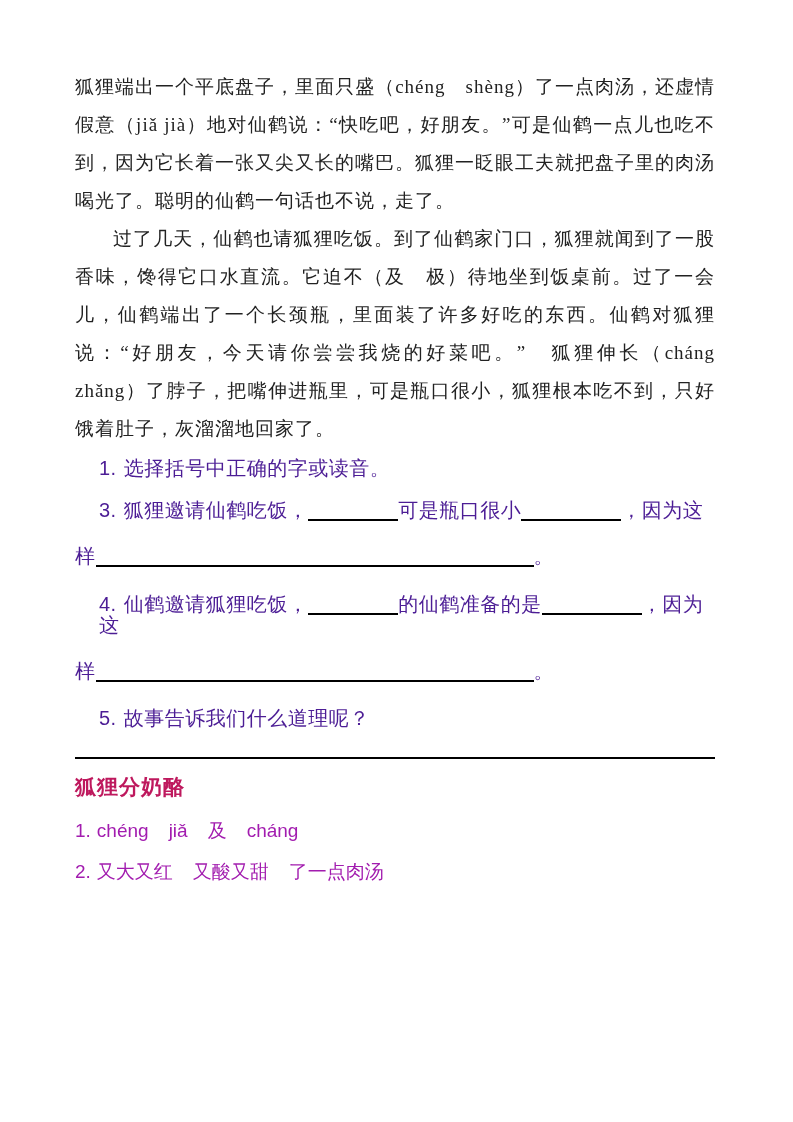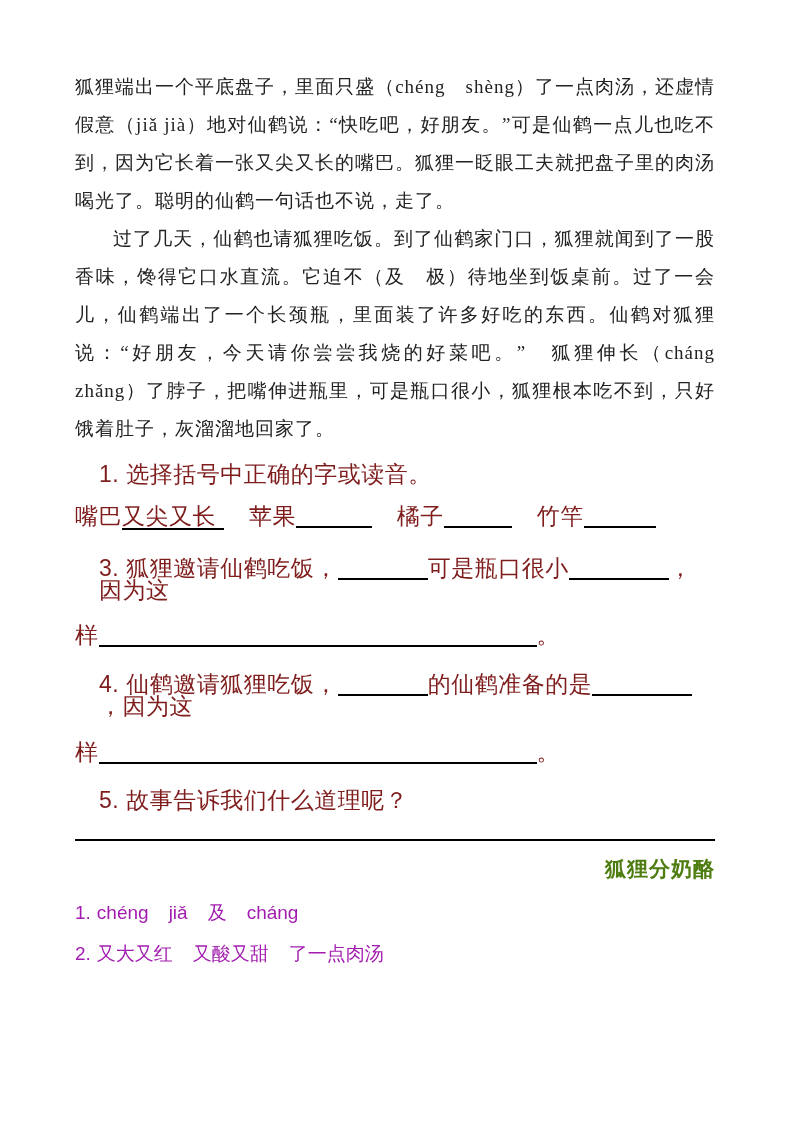--- a/index.html
+++ b/index.html
@@ -23,24 +23,24 @@
     line-height: 38px;
     letter-spacing: 1px;
     text-align: justify;
     color: #222222;
   }
   .story p { margin: 0; }
   .story p.indent { text-indent: 2em; font-family: Liberation Serif, serif; }
 
   
   .questions {
-    margin-top: 16px;
-    font-size: 23px;
+    margin-top: 10px;
+    font-size: 20px;
     letter-spacing: 0.5px;
-    color: #7f1d1d;
+    color: #4c1d95;
   }
   .qline { line-height: 20px; margin-bottom: 22px; }
   .qline.indent-q { padding-left: 24px; }
   .qline.mb28 { margin-bottom: 28px; }
   .qline.mb25 { margin-bottom: 25px; }
   .qline.mb27 { margin-bottom: 27px; }
   .qline.mb26 { margin-bottom: 26px; }
   .num { margin-right: 7px; }
 
   
@@ -65,25 +65,25 @@
   .wgroup { margin-right: 18px; white-space: nowrap; }
 
   
   .divider {
     margin-top: 29px;
     width: 100%;
     border-top: 2px solid #000000;
   }
   .akey-title {
     margin: 16px 0 0 0;
-    text-align: right;
+    text-align: left;
     font-size: 21px;
     line-height: 24px;
     font-weight: bold;
-    color: #4d7c0f;
+    color: #be185d;
     letter-spacing: 1px;
   }
   .answers { margin-top: 22px; font-size: 19px; color: #a21caf; }
   .aline { line-height: 20px; margin-bottom: 21px; white-space: nowrap; }
   .aline .num { margin-right: 6px; }
   .apart { margin-right: 20px; }
   .apart:last-child { margin-right: 0; }
 </style>
 </head>
 <body>
@@ -95,26 +95,20 @@
     <p class="indent">过了几天，仙鹤也请狐狸吃饭。到了仙鹤家门口，狐狸就闻到了一股香味，馋得它口水直流。它迫不（及　极）待地坐到饭桌前。过了一会儿，仙鹤端出了一个长颈瓶，里面装了许多好吃的东西。仙鹤对狐狸说：“好朋友，今天请你尝尝我烧的好菜吧。”　狐狸伸长（cháng　zhǎng）了脖子，把嘴伸进瓶里，可是瓶口很小，狐狸根本吃不到，只好饿着肚子，灰溜溜地回家了。</p>
   </section>
 
   <section class="questions">
 
     <div class="qline indent-q">
       <span class="num">1.</span><span>选择括号中正确的字或读音。</span>
     </div>
 
 
-    <div class="qline mb28">
-      <span class="wgroup"><span>嘴巴</span><span class="u">又尖又长</span></span>
-      <span class="wgroup"><span>苹果</span><span class="blank w76"></span></span>
-      <span class="wgroup"><span>橘子</span><span class="blank w68"></span></span>
-      <span class="wgroup"><span>竹竿</span><span class="blank w72"></span></span>
-    </div>
 
     <div class="qline indent-q mb25">
       <span class="num">3.</span><span>狐狸邀请仙鹤吃饭，</span><span class="blank w90"></span><span>可是瓶口很小</span><span class="blank w100"></span><span>，因为这</span>
     </div>
     <div class="qline mb27">
       <span>样</span><span class="blank w438"></span><span>。</span>
     </div>
 
     <div class="qline indent-q mb26">
       <span class="num">4.</span><span>仙鹤邀请狐狸吃饭，</span><span class="blank w90"></span><span>的仙鹤准备的是</span><span class="blank w100"></span><span>，因为这</span>

